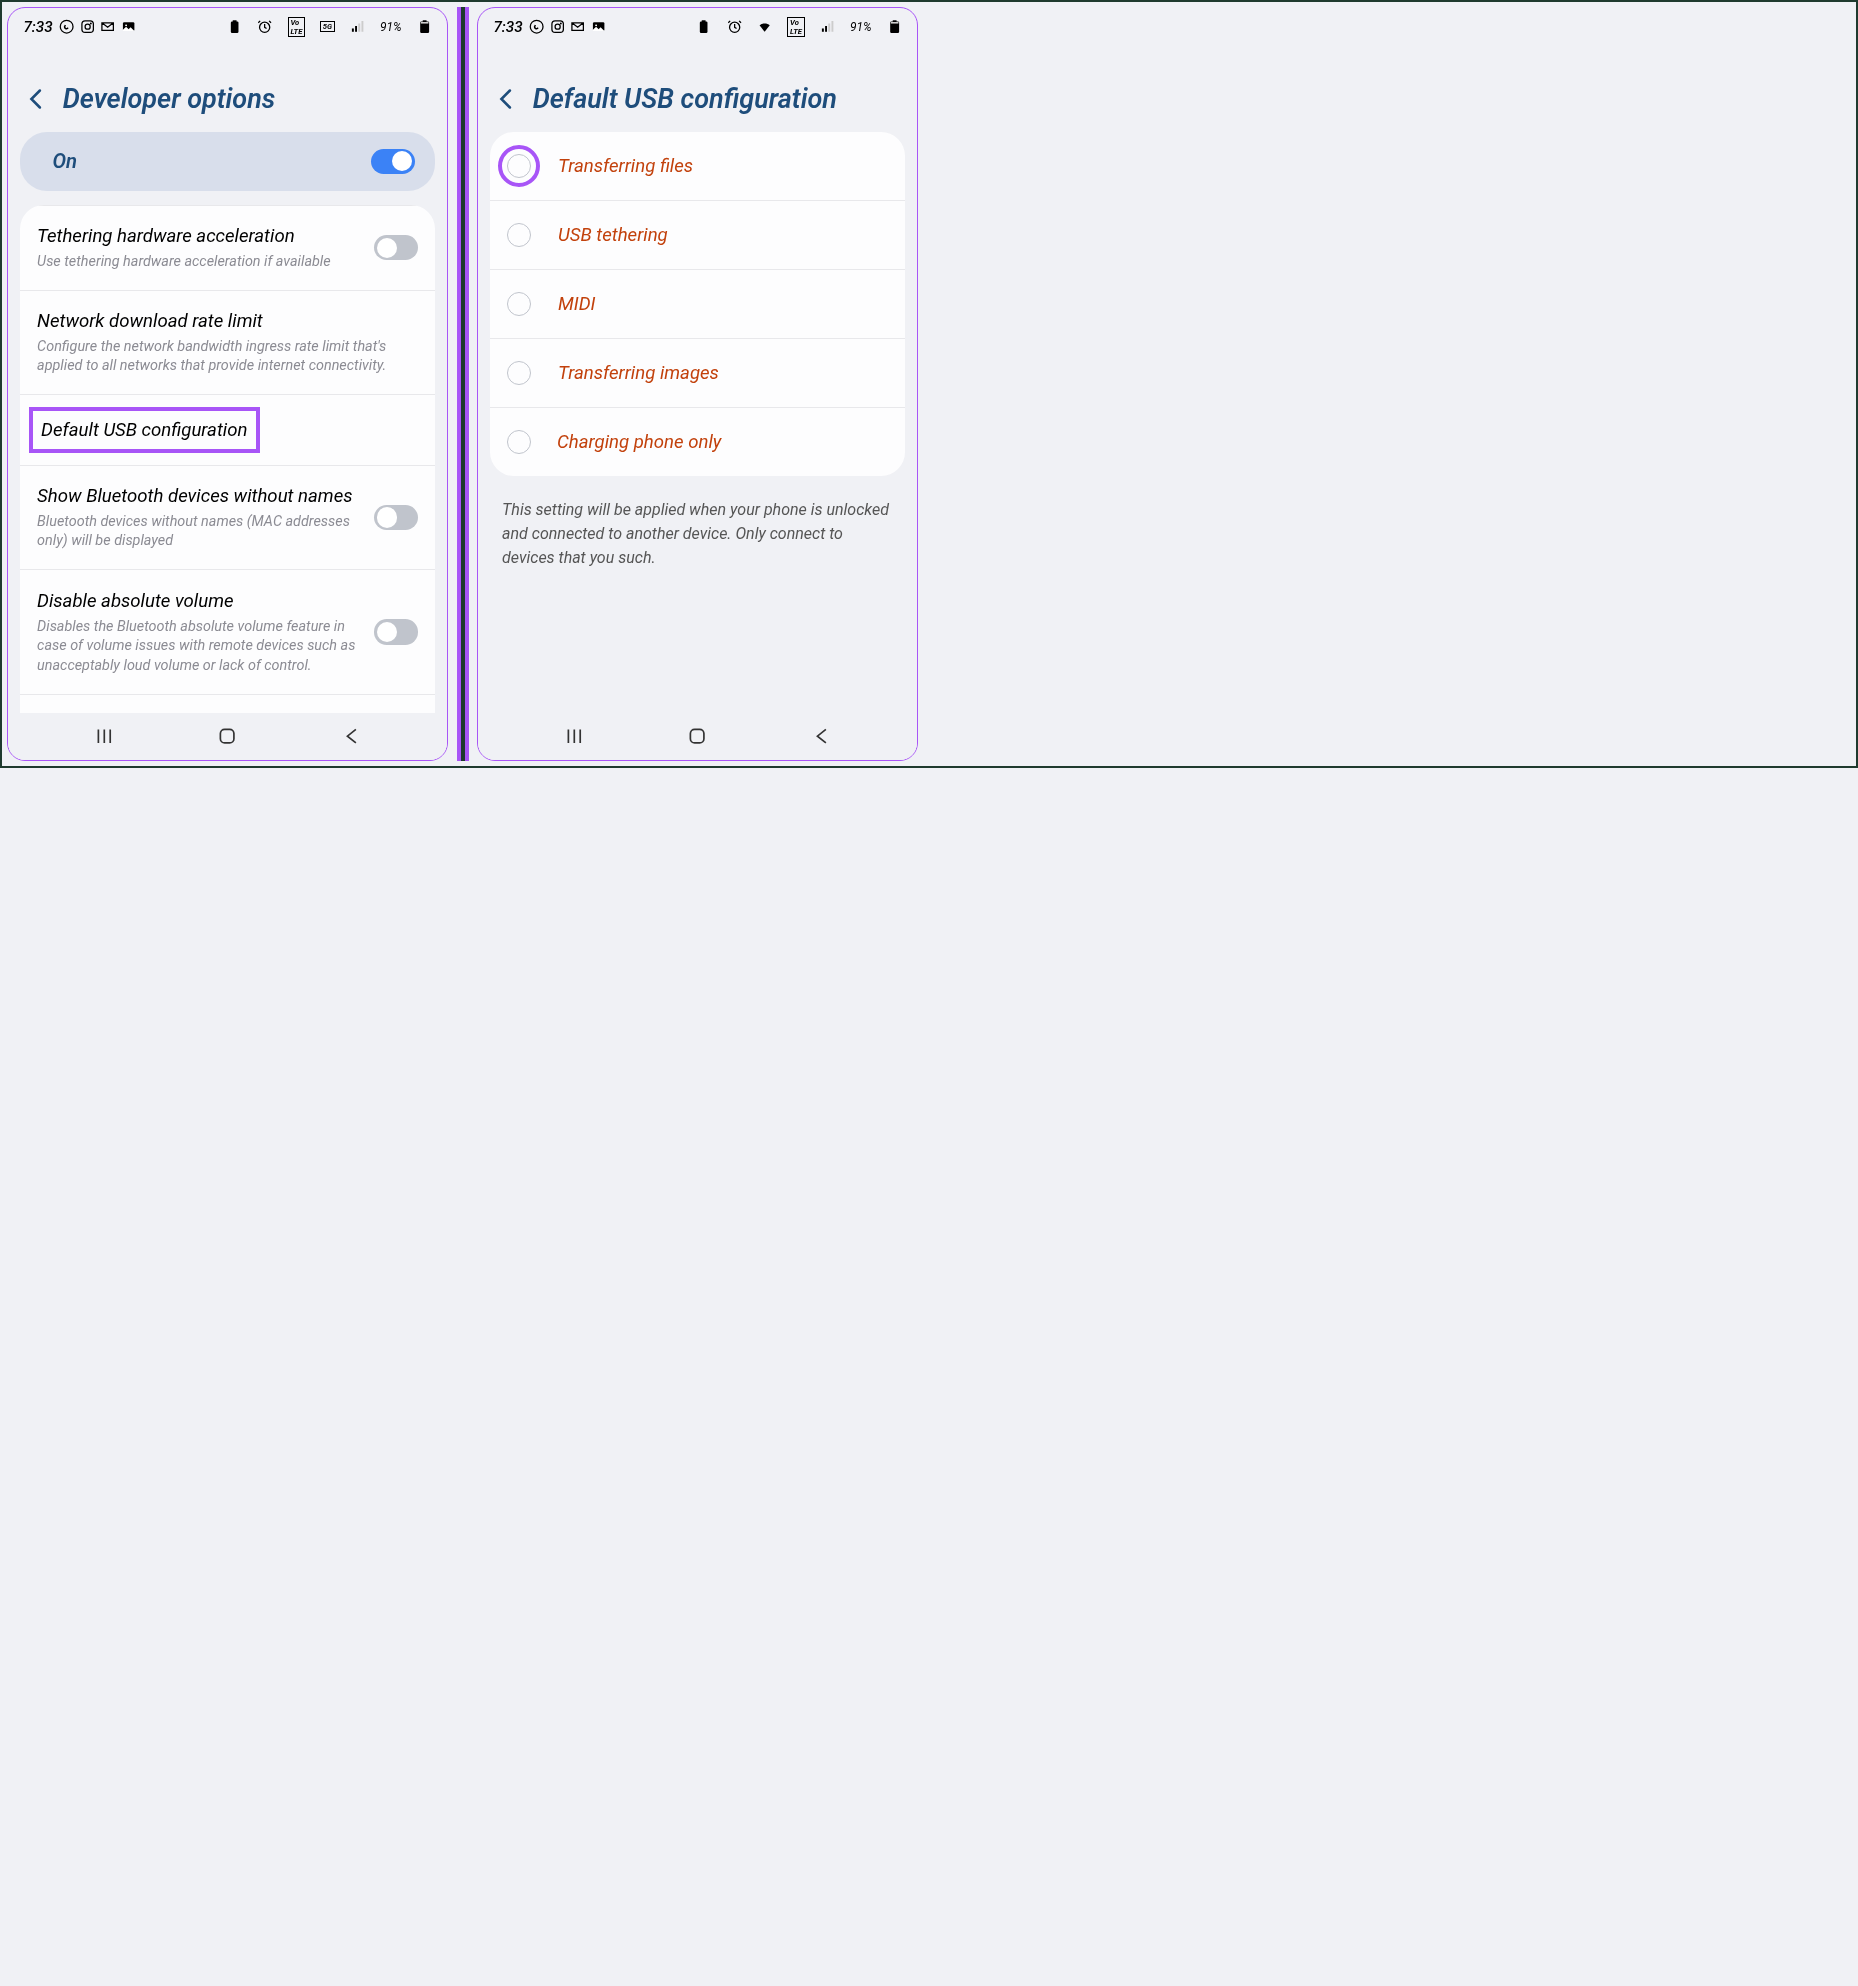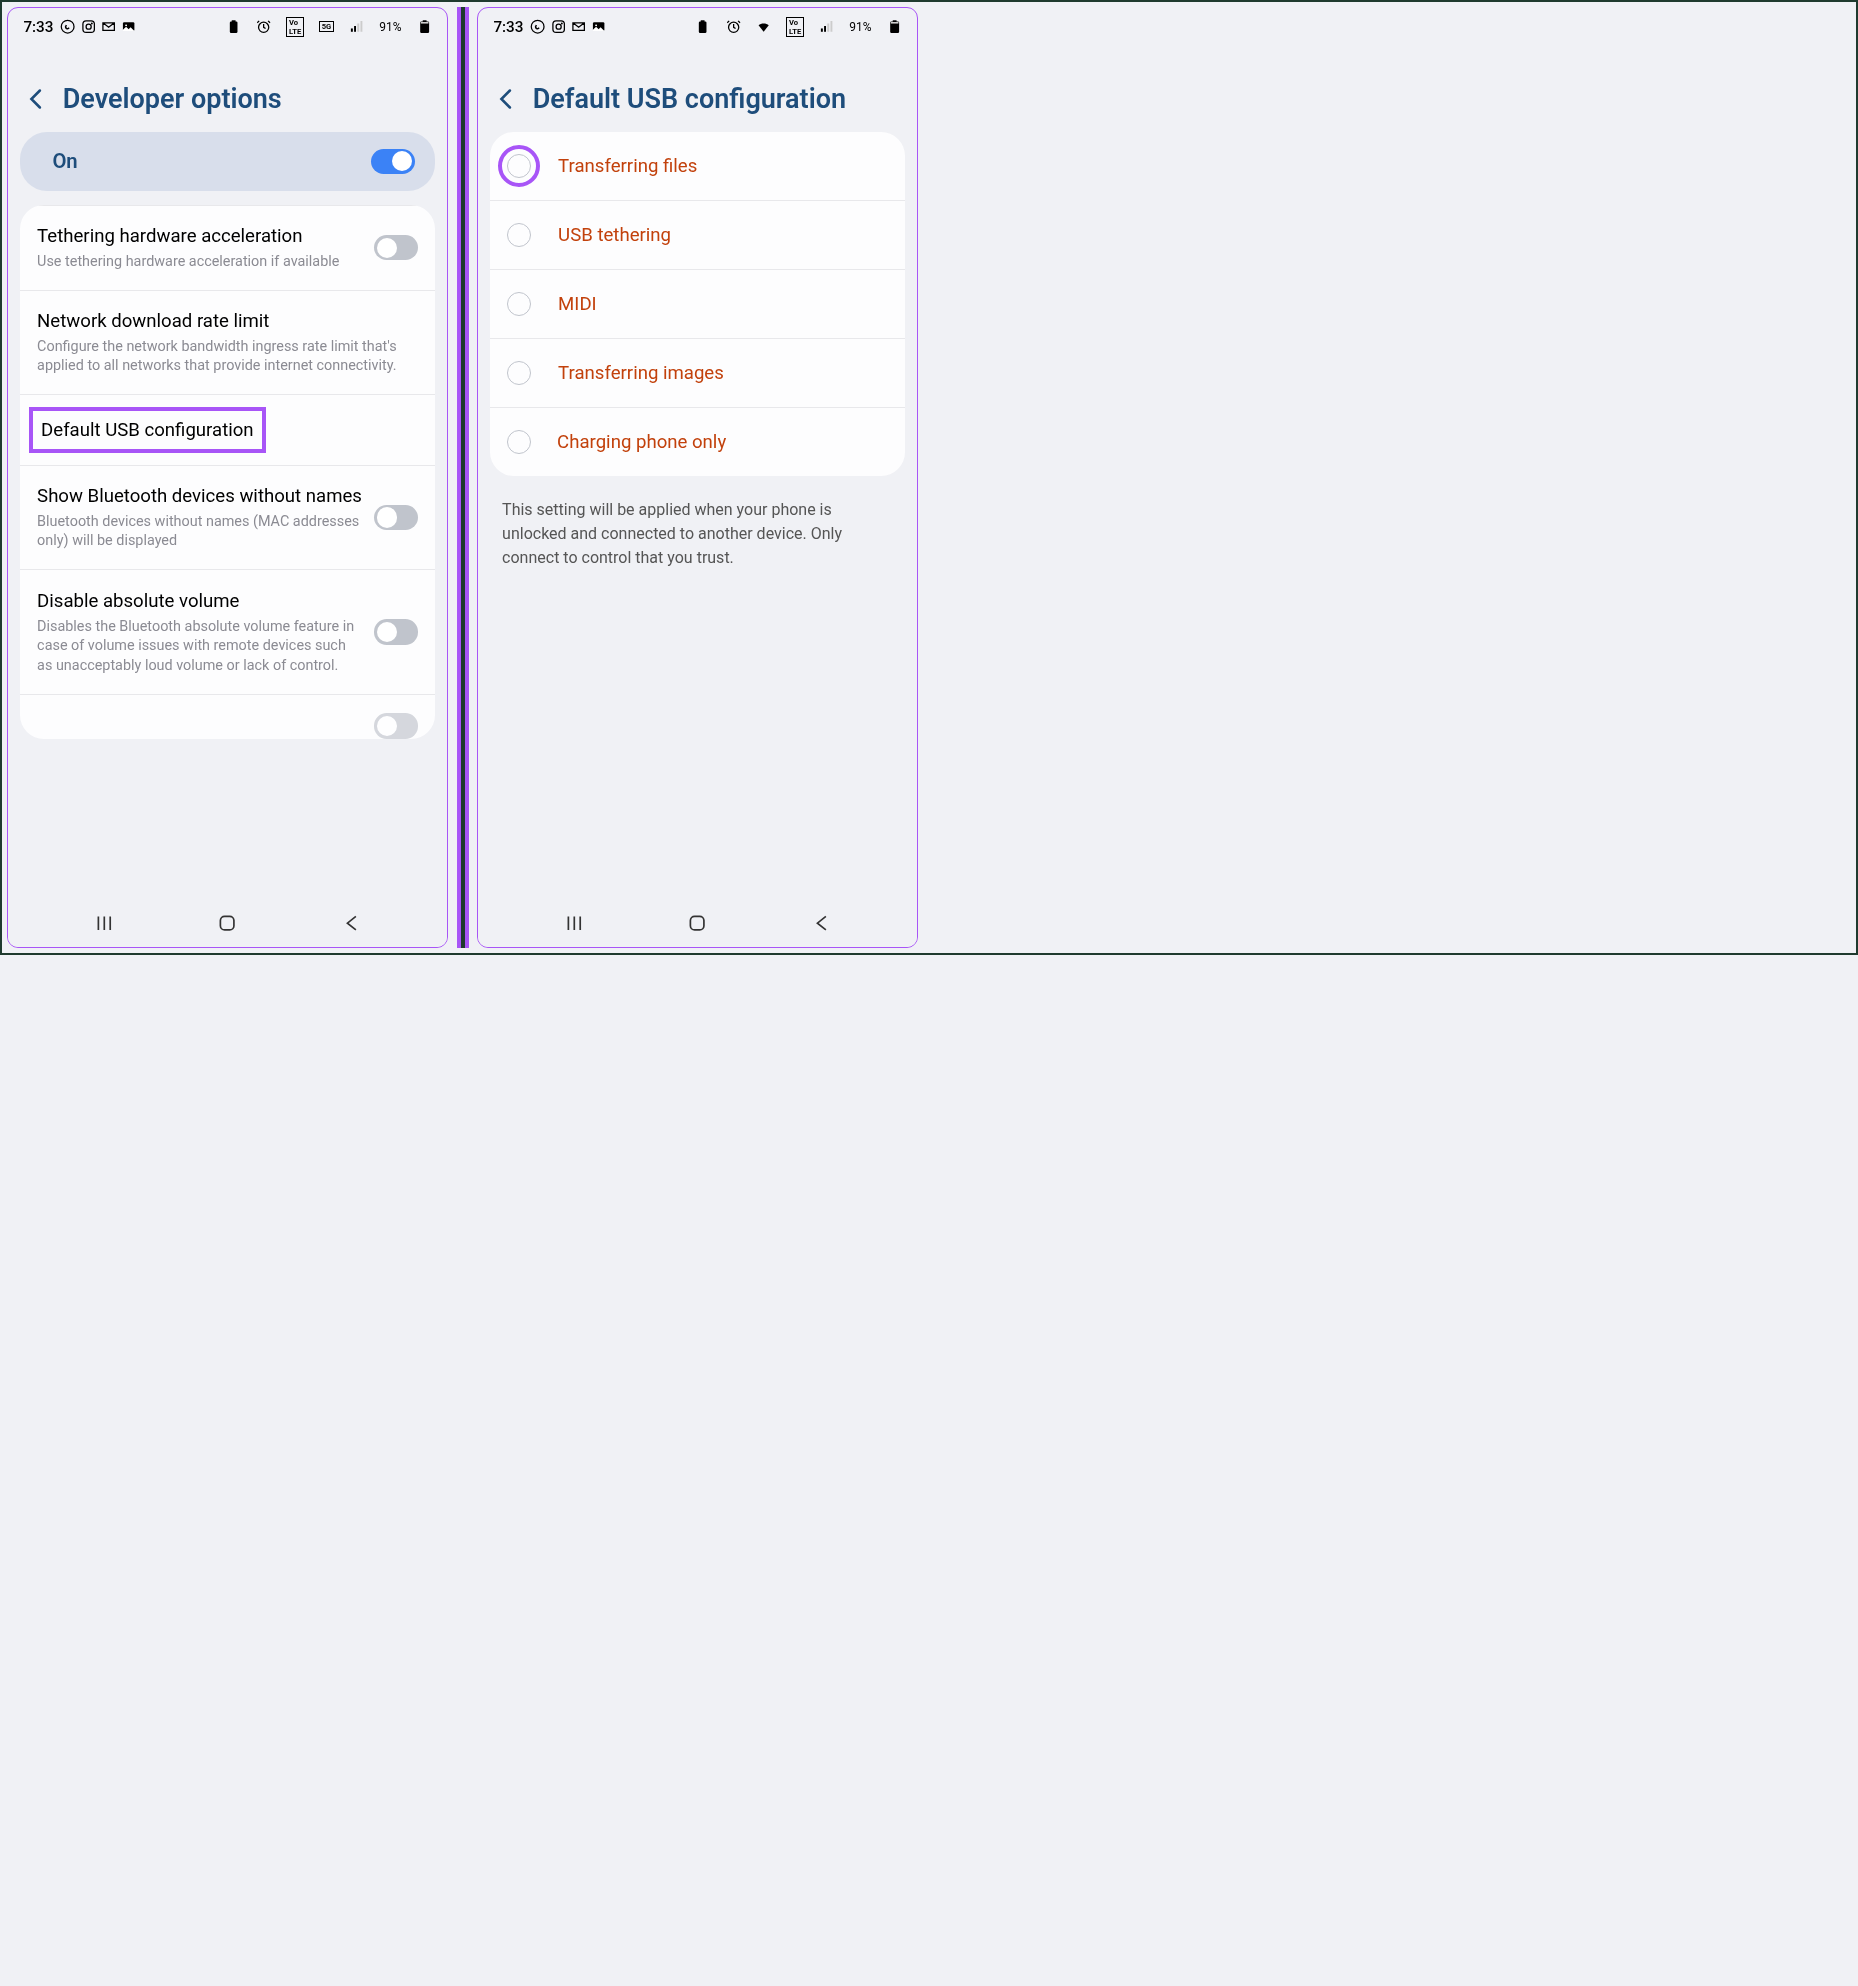--- a/index.html
+++ b/index.html
@@ -7,25 +7,26 @@
   font-family: -apple-system, BlinkMacSystemFont, 'Segoe UI', Roboto, sans-serif;
   background: #f0f1f5;
   display: flex;
   gap: 8.5px;
   padding: 5.1px;
   border: 2.5px solid #1f3a2e;
 }
 .phone {
   width: 441px;
   background: #f0f1f5;
-  border-radius: 11px;
+  border-radius: 18px;
   overflow: hidden;
   position: relative;
-  height: 941px;
+  height: 754px;
   border: 1.7px solid #a855f7;
+  font-style: italic;
 }
 .divider-bar {
   width: 12px;
   background: linear-gradient(to right, #a855f7 0%, #a855f7 30%, #1f3a2e 30%, #1f3a2e 70%, #a855f7 70%, #a855f7 100%);
 }
 .status-bar {
   display: flex;
   justify-content: space-between;
   align-items: center;
   padding: 8.5px 15.3px 5.1px;
@@ -403,21 +404,21 @@
     <div class="radio-item">
       <div class="radio-circle"></div>
       <div class="radio-label">Transferring images</div>
     </div>
     <div class="radio-item">
       <div class="radio-circle"></div>
       <div class="radio-label">Charging phone only</div>
     </div>
   </div>
 
-  <div class="info-text">This setting will be applied when your phone is unlocked and connected to another device. Only connect to control that you trust.</div>
+  <div class="info-text">This setting will be applied when your phone is unlocked and connected to another device. Only connect to devices that you such.</div>
 
   <div class="nav-bar">
     <div class="nav-icon">
       <svg width="18.6" height="18.6" viewBox="0 0 22 22">
           <path d="M4 3v16M11 3v16M18 3v16" stroke="#333" stroke-width="2"></path>
         </svg>
     </div>
     <div class="nav-icon">
       <svg width="20.3" height="20.3" viewBox="0 0 24 24">
           <rect x="4" y="4" width="16" height="16" rx="5" fill="none" stroke="#333" stroke-width="2"></rect>

